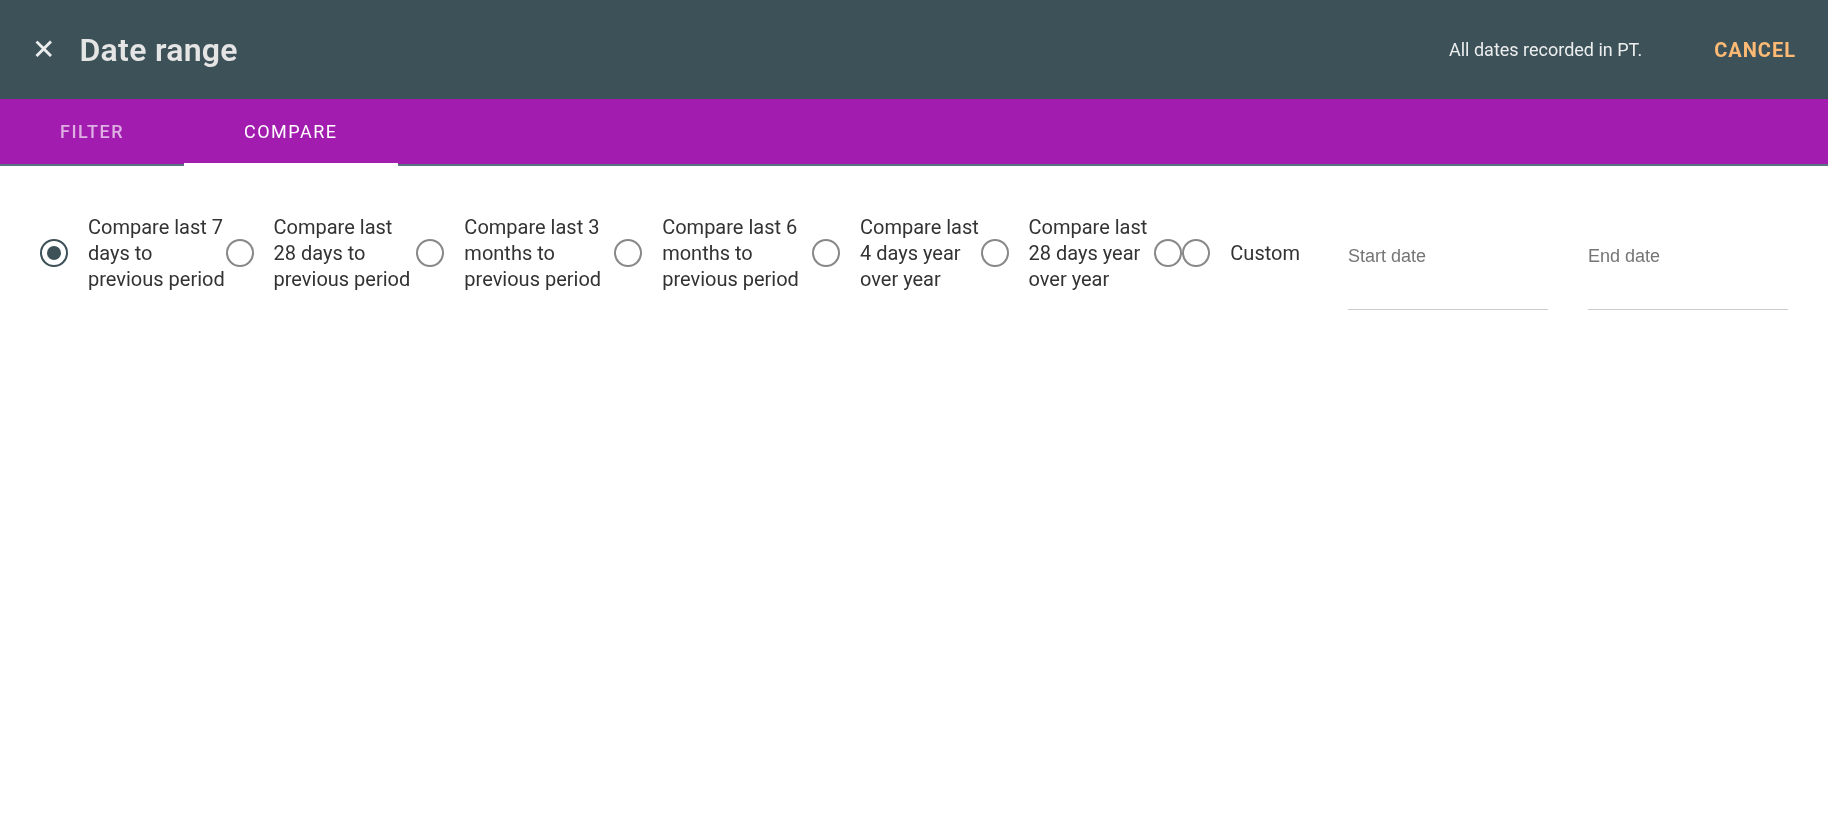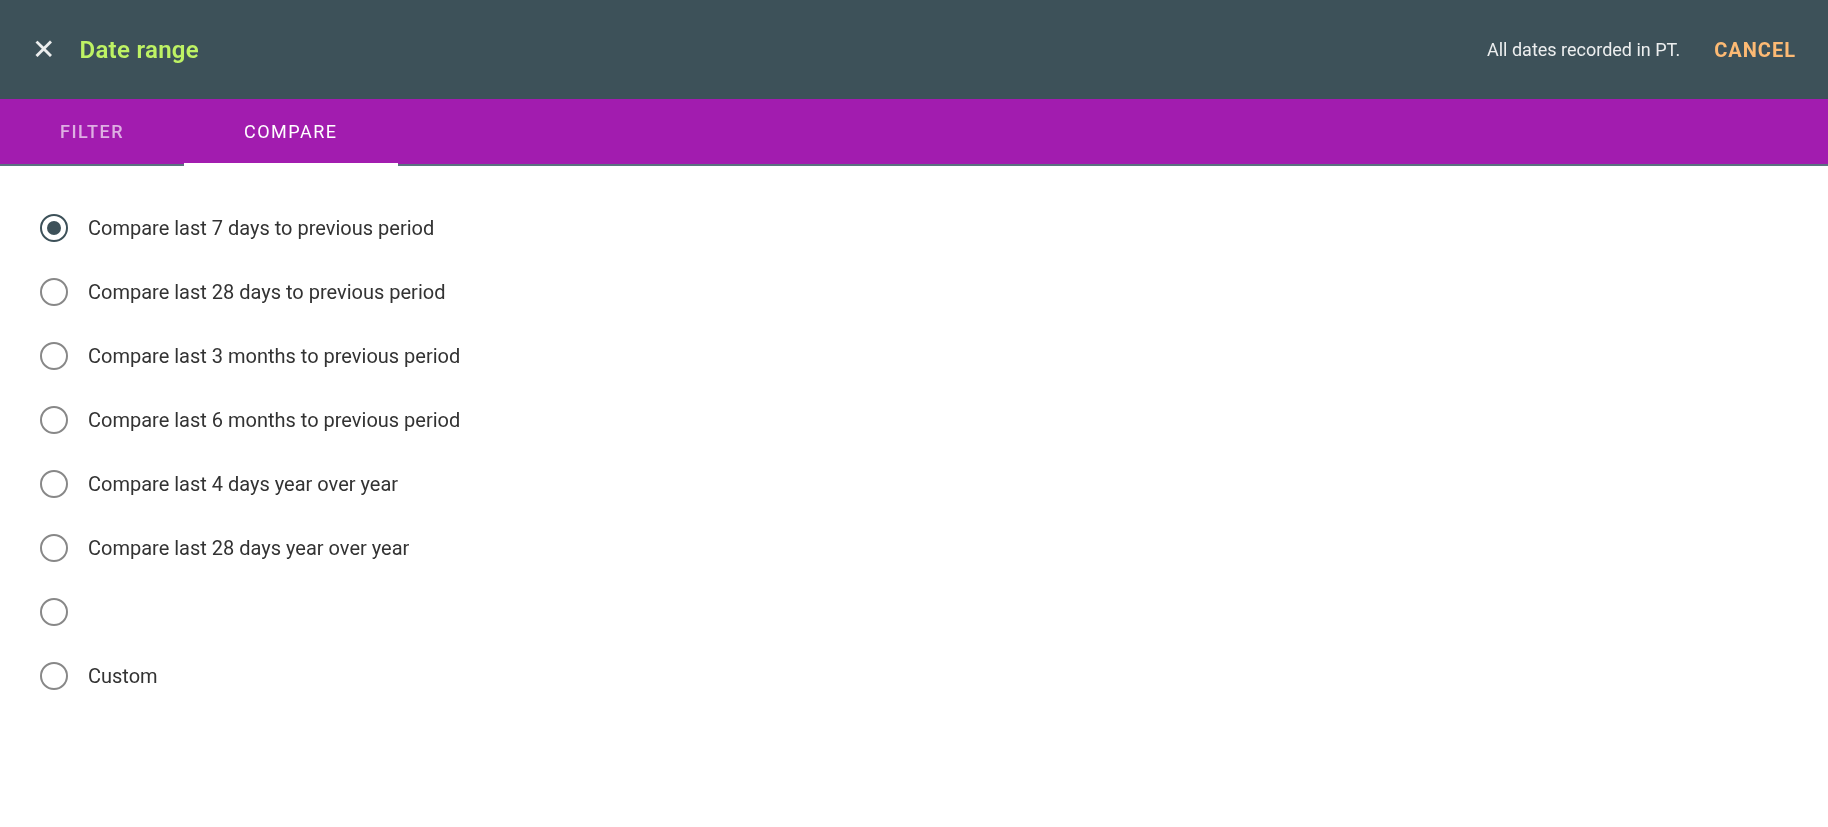--- a/index.html
+++ b/index.html
@@ -29,31 +29,31 @@
     .header-close {
       color: #fff;
       font-size: 28px;
       cursor: pointer;
       margin-right: 24px;
       line-height: 1;
       opacity: 0.9;
     }
 
     .header-title {
-      color: #bef264;
-      font-size: 24px;
+      color: #e5e5e5;
+      font-size: 32px;
       font-weight: 600;
       letter-spacing: 0.3px;
     }
 
     .header-right {
       margin-left: auto;
       display: flex;
       align-items: center;
-      gap: 34px;
+      gap: 72px;
     }
 
     .header-timezone {
       color: #fff;
       font-size: 18px;
       opacity: 0.9;
     }
 
     .header-cancel {
       color: #fdba74;
@@ -98,21 +98,20 @@
     }
 
     
     .main {
       background: #fff;
       padding: 30px 40px;
     }
 
     .radio-group {
       display: flex;
-      flex-direction: column;
       gap: 0;
     }
 
     .radio-item {
       display: flex;
       align-items: center;
       padding: 18px 0;
       cursor: pointer;
       gap: 20px;
     }
@@ -223,15 +222,19 @@
 
     <label class="radio-item">
       <div class="radio-input"></div>
     </label>
 
     <label class="radio-item">
       <div class="radio-input"></div>
       <span class="radio-label">Custom</span>
     </label>
 
+    <div class="custom-inputs">
+      <input class="custom-input" type="text" placeholder="Start date" style="">
+      <input class="custom-input" type="text" placeholder="End date" style="">
+    </div>
 
   </div>
 </div>
 
 </body></html>

